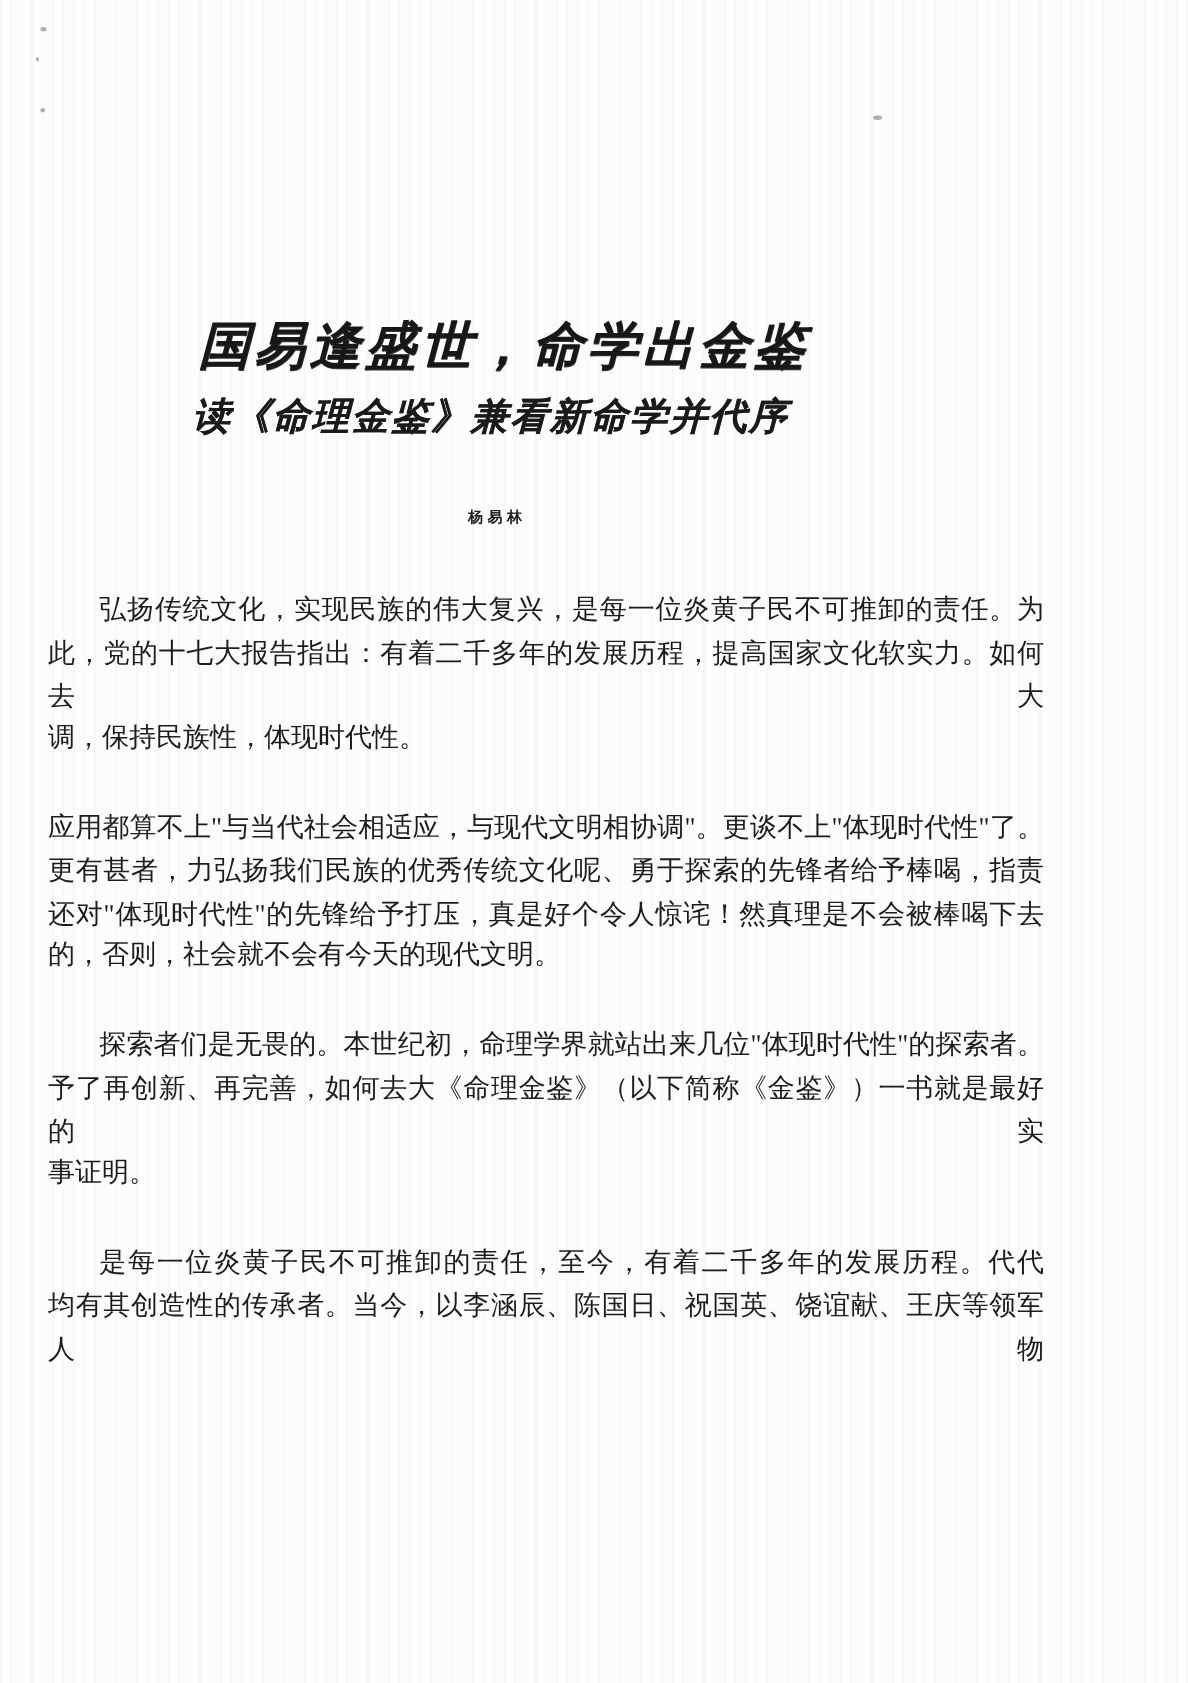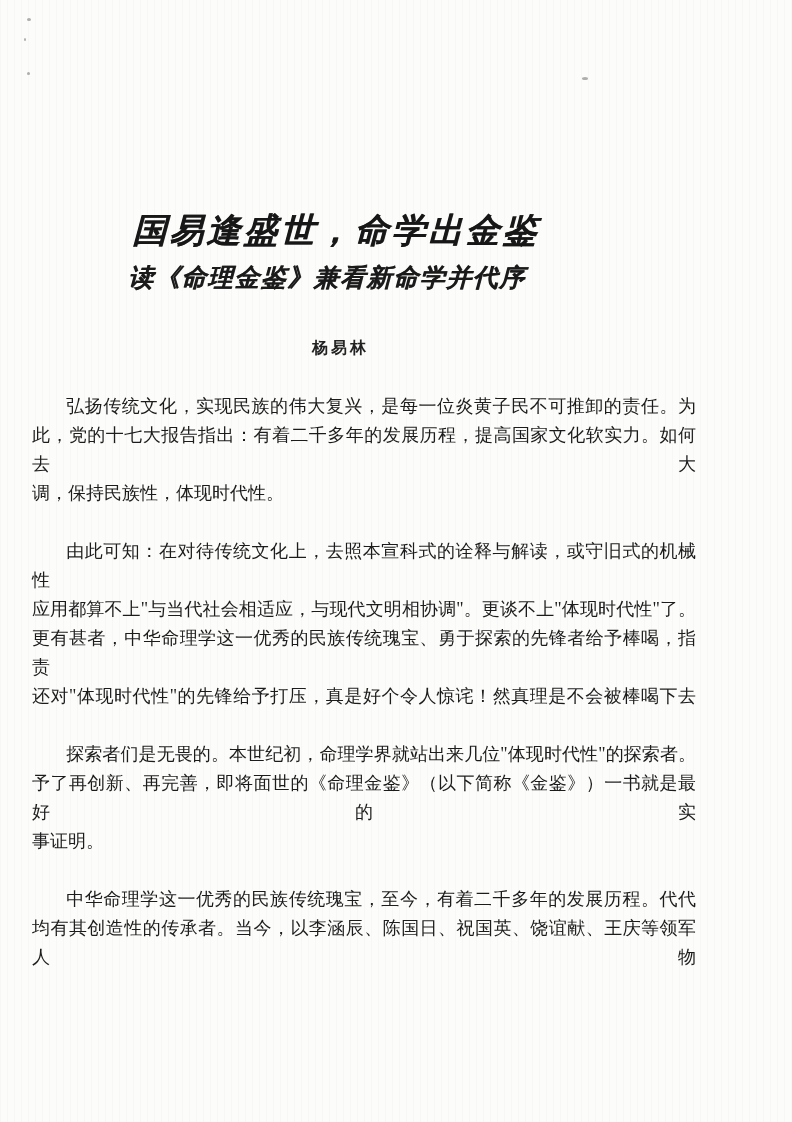--- a/index.html
+++ b/index.html
@@ -64,42 +64,42 @@
     letter-spacing: 1.5px;
     color: #1a1a1a;
     transform: skewX(-1deg);
     text-shadow: 0.3px 0.3px 0 #3a3a3a;
     white-space: nowrap;
   }
   .author {
     position: absolute;
     top: 338px;
     left: 312px;
-    font-size: 16px;
+    font-size: 10px;
     font-weight: bold;
     letter-spacing: 3px;
     color: #222;
   }
   .doc-body {
     position: absolute;
     top: 392px;
     left: 32px;
     width: 664px;
     font-size: 18px;
     line-height: 29px;
     color: #1c1c1c;
   }
   .para { margin: 0 0 29px 0; }
   .line {
     display: block;
     text-align: justify;
     text-align-last: justify;
   }
   .line.first-line { text-indent: 1.9em; font-family: Liberation Serif, serif; }
-  .line.last-line { text-align-last: left; }
+  .line.last-line { text-align-last: left; font-family: Liberation Mono, monospace; }
 </style>
 </head>
 <body>
 
 <div class="page">
   <div class="scan-texture"></div>
 
   <span class="speck" style="left:27px; top:18px; width:4px; height:3px;"></span>
   <span class="speck" style="left:24px; top:38px; width:2px; height:3px;"></span>
   <span class="speck" style="left:27px; top:72px; width:3px; height:3px;"></span>
@@ -109,29 +109,29 @@
   <h2 class="subtitle">读《命理金鉴》兼看新命学并代序</h2>
   <div class="author">杨易林</div>
 
   <div class="doc-body">
     <p class="para">
       <span class="line first-line">弘扬传统文化，实现民族的伟大复兴，是每一位炎黄子民不可推卸的责任。为</span>
       <span class="line">此，党的十七大报告指出：有着二千多年的发展历程，提高国家文化软实力。如何去大</span>
       <span class="line last-line">调，保持民族性，体现时代性。</span>
     </p>
     <p class="para">
-      <span class="line first-line">由此可知：在对待传统文化上，去照本宣科式的诠释与解读，或守旧式的机械性</span>
       <span class="line">应用都算不上"与当代社会相适应，与现代文明相协调"。更谈不上"体现时代性"了。</span>
-      <span class="line">更有甚者，中华命理学这一优秀的民族传统瑰宝、勇于探索的先锋者给予棒喝，指责</span>
+      <span class="line">更有甚者，力弘扬我们民族的优秀传统文化呢、勇于探索的先锋者给予棒喝，指责</span>
       <span class="line">还对"体现时代性"的先锋给予打压，真是好个令人惊诧！然真理是不会被棒喝下去</span>
+      <span class="line last-line">的，否则，社会就不会有今天的现代文明。</span>
     </p>
     <p class="para">
       <span class="line first-line">探索者们是无畏的。本世纪初，命理学界就站出来几位"体现时代性"的探索者。</span>
-      <span class="line">予了再创新、再完善，即将面世的《命理金鉴》（以下简称《金鉴》）一书就是最好的实</span>
+      <span class="line">予了再创新、再完善，如何去大《命理金鉴》（以下简称《金鉴》）一书就是最好的实</span>
       <span class="line last-line">事证明。</span>
     </p>
     <p class="para">
-      <span class="line first-line">中华命理学这一优秀的民族传统瑰宝，至今，有着二千多年的发展历程。代代</span>
+      <span class="line first-line">是每一位炎黄子民不可推卸的责任，至今，有着二千多年的发展历程。代代</span>
       <span class="line">均有其创造性的传承者。当今，以李涵辰、陈国日、祝国英、饶谊献、王庆等领军人物</span>
 
     </p>
   </div>
 </div>
 
 </body></html>

